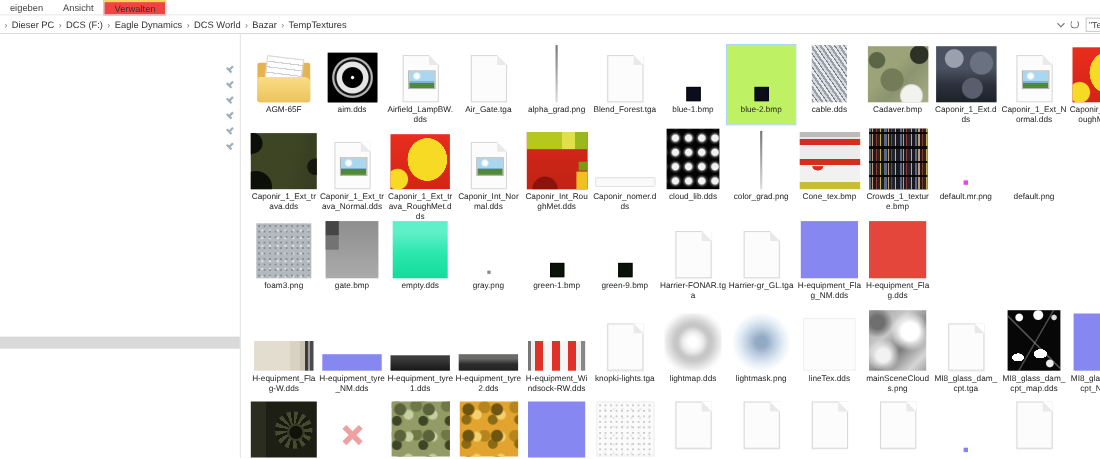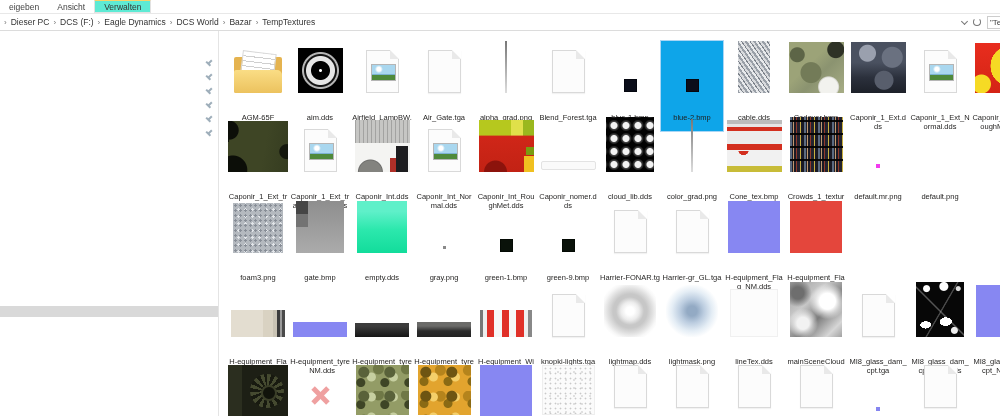--- a/index.html
+++ b/index.html
@@ -5,21 +5,21 @@
   * { margin:0; padding:0; box-sizing:border-box; }
   html,body { width:1000px; height:417px; overflow:hidden; background:#fff;
     font-family:"Liberation Sans", sans-serif; }
 
   
   .ribbon { height:14px; background:#fff; border-bottom:1px solid #e8e8e8;
     display:flex; align-items:flex-end; }
   .tab { font-size:8.5px; color:#444; padding:2px 9px 1px 9px; height:14px;
     display:flex; align-items:center; cursor:default; }
   .tab.active { border:1px solid #e2e2e2; border-top:2px solid #f7d36a;
-    background:#5eead4; margin-bottom:-1px; color:#333; }
+    background:#ef4444; margin-bottom:-1px; color:#333; }
 
   
   .addressbar { height:17px; border-bottom:1px solid #dcdcdc; display:flex;
     align-items:center; font-size:8.5px; color:#333; padding-left:2px; }
   .crumb { padding:0 2px; white-space:nowrap; cursor:default; }
   .crumb-sep { color:#777; font-size:8px; padding:0 2px; }
   .ab-right { margin-left:auto; display:flex; align-items:center; gap:6px; }
   .caret-icon { width:5px; height:5px; border-right:1px solid #777;
     border-bottom:1px solid #777; transform:rotate(45deg); margin-top:-2px; }
   .refresh-icon { width:8px; height:8px; border:1.2px solid #777;
@@ -35,28 +35,28 @@
   .pincol { position:absolute; right:5px; top:28px; display:flex;
     flex-direction:column; gap:6px; }
   .pin { position:relative; width:8px; height:8px; transform:rotate(45deg); opacity:.75; }
   .pin::before { content:''; position:absolute; left:3px; top:0; width:2px; height:5px; background:#7e93a3; }
   .pin::after  { content:''; position:absolute; left:1px; top:4px; width:6px; height:2px; background:#7e93a3; }
   .nav-selected-bar { position:absolute; left:0; top:275px; width:218px; height:11px; background:#d9d9d9; }
 
   .filegrid { position:absolute; left:220px; top:0; right:0; bottom:0; overflow:hidden; }
   .frow { position:absolute; left:7px; display:flex; }
   .cell { width:62px; display:flex; flex-direction:column; align-items:center; flex:0 0 62px; }
-  .cell.selected { background:#0ea5e9; outline:1px solid #a9d6f5; }
+  .cell.selected { background:#bef264; outline:1px solid #a9d6f5; }
   .thumbwrap { display:flex; flex-direction:column; align-items:center;
     justify-content:flex-end; width:62px; }
   .row-r0 .thumbwrap { height:52px; } .row-r1 .thumbwrap { height:59px; }
   .row-r2 .thumbwrap { height:54px; } .row-r3 .thumbwrap { height:56px; }
   .row-r4 .thumbwrap { height:62px; justify-content:flex-start; padding-top:2px; }
   .label { font-size:7.5px; line-height:9px; color:#201f1e; text-align:center;
-    width:60px; word-break:break-all; margin-top:20px; }
+    width:60px; word-break:break-all; margin-top:2px; }
 
   
   .t-doc { width:33px; height:43px; background:#fcfcfc; border:1px solid #d9d9d9;
     position:relative; box-shadow:0 1px 1px rgba(0,0,0,.05); }
   .t-doc::before { content:''; position:absolute; top:-1px; right:-1px; width:0; height:0;
     border-top:9px solid #fff; border-left:9px solid #e9e9e9; }
   .t-docimg { width:33px; height:43px; background:#fcfcfc; border:1px solid #d9d9d9; position:relative; }
   .t-docimg::before { content:''; position:absolute; top:-1px; right:-1px; width:0; height:0;
     border-top:9px solid #fff; border-left:9px solid #e9e9e9; }
   .t-docimg::after { content:''; position:absolute; left:4px; top:13px; width:23px; height:15px;
@@ -194,21 +194,21 @@
     background-size:26px 24px,22px 20px,24px 22px,28px 26px; }
   .t-whitenoise { width:53px; height:50px; background-color:#fbfbfb; border:1px solid #eee;
     background-image:radial-gradient(#c9c9c9 0.8px, transparent 1.1px),
       radial-gradient(#e0e0e0 0.8px, transparent 1.1px);
     background-size:5px 5px,8px 8px; background-position:0 0,3px 2px; }
 </style>
 </head>
 <body>
 
 <div class="ribbon">
-  <div style="display:flex;height:14px;">
+  <div style="display:flex;align-items:flex-end;height:14px;">
       <div class="tab">eigeben</div>
       <div class="tab">Ansicht</div>
       <div class="tab active">Verwalten</div>
     </div>
 </div>
 
 <div class="addressbar">
   <span class="crumb-sep">›</span>
   <span style="display:flex;align-items:center;">
       <span class="crumb">Dieser PC</span>
@@ -331,23 +331,23 @@
           <div class="label">Caponir_1_Ext_trava.dds</div>
         </div>
         <div class="cell">
           <div class="thumbwrap">
             <div class="t-docimg"></div>
           </div>
           <div class="label">Caponir_1_Ext_trava_Normal.dds</div>
         </div>
         <div class="cell">
           <div class="thumbwrap">
-            <div class="t-cap-int"></div>
-          </div>
-          <div class="label">Caponir_Int.dds</div>
+            <div class="t-cap-roughmet"></div>
+          </div>
+          <div class="label">Caponir_1_Ext_trava_RoughMet.dds</div>
         </div>
         <div class="cell">
           <div class="thumbwrap">
             <div class="t-docimg"></div>
           </div>
           <div class="label">Caponir_Int_Normal.dds</div>
         </div>
         <div class="cell">
           <div class="thumbwrap">
             <div class="t-int-rough"></div>

